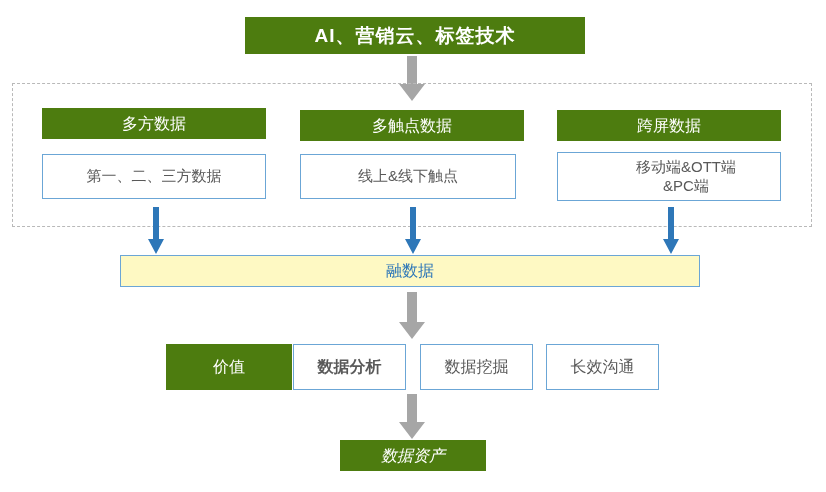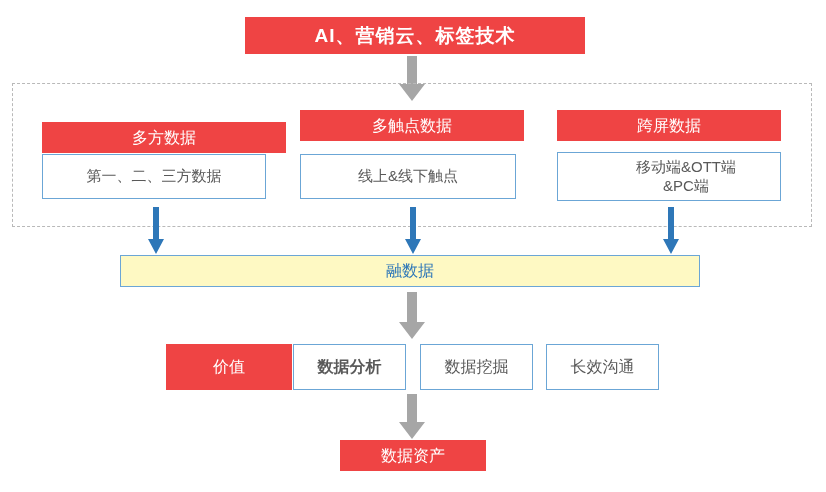--- a/index.html
+++ b/index.html
@@ -23,21 +23,21 @@
   .box {
     position: absolute;
     box-sizing: border-box;
     display: flex;
     align-items: center;
     justify-content: center;
     text-align: center;
     line-height: 1.25;
   }
   .filled {
-    background: #ef4444;
+    background: #4d7c0f;
     color: #ffffff;
   }
   .outlined {
     background: #ffffff;
     border: 1px solid #6ba6d6;
     color: #595959;
   }
 
   
   #title-bar {
@@ -63,21 +63,21 @@
 
   .col-head {
     height: 31px;
     font-size: 16px;
   }
   .col-body {
     height: 45px;
     font-size: 15px;
   }
 
-  #head-1 { left: 42px;  top: 122px; width: 244px; }
+  #head-1 { left: 42px;  top: 108px; width: 224px; }
   #body-1 { left: 42px;  top: 154px; width: 224px; }
   #head-2 { left: 300px; top: 110px; width: 224px; }
   #body-2 { left: 300px; top: 154px; width: 216px; }
   #head-3 { left: 557px; top: 110px; width: 224px; }
   #body-3 { left: 557px; top: 152px; width: 224px; height: 49px; padding-left: 34px; }
 
   
   #merge-box {
     left: 120px;
     top: 255px;
@@ -100,20 +100,21 @@
   #value-2     { left: 420px; width: 113px; }
   #value-3     { left: 546px; width: 113px; }
 
   
   #asset-box {
     left: 340px;
     top: 440px;
     width: 146px;
     height: 31px;
     font-size: 16px;
+    font-style: italic;
   }
 
   
   .arrow {
     position: absolute;
   }
   .arrow svg { display: block; }
 </style>
 </head>
 <body>

